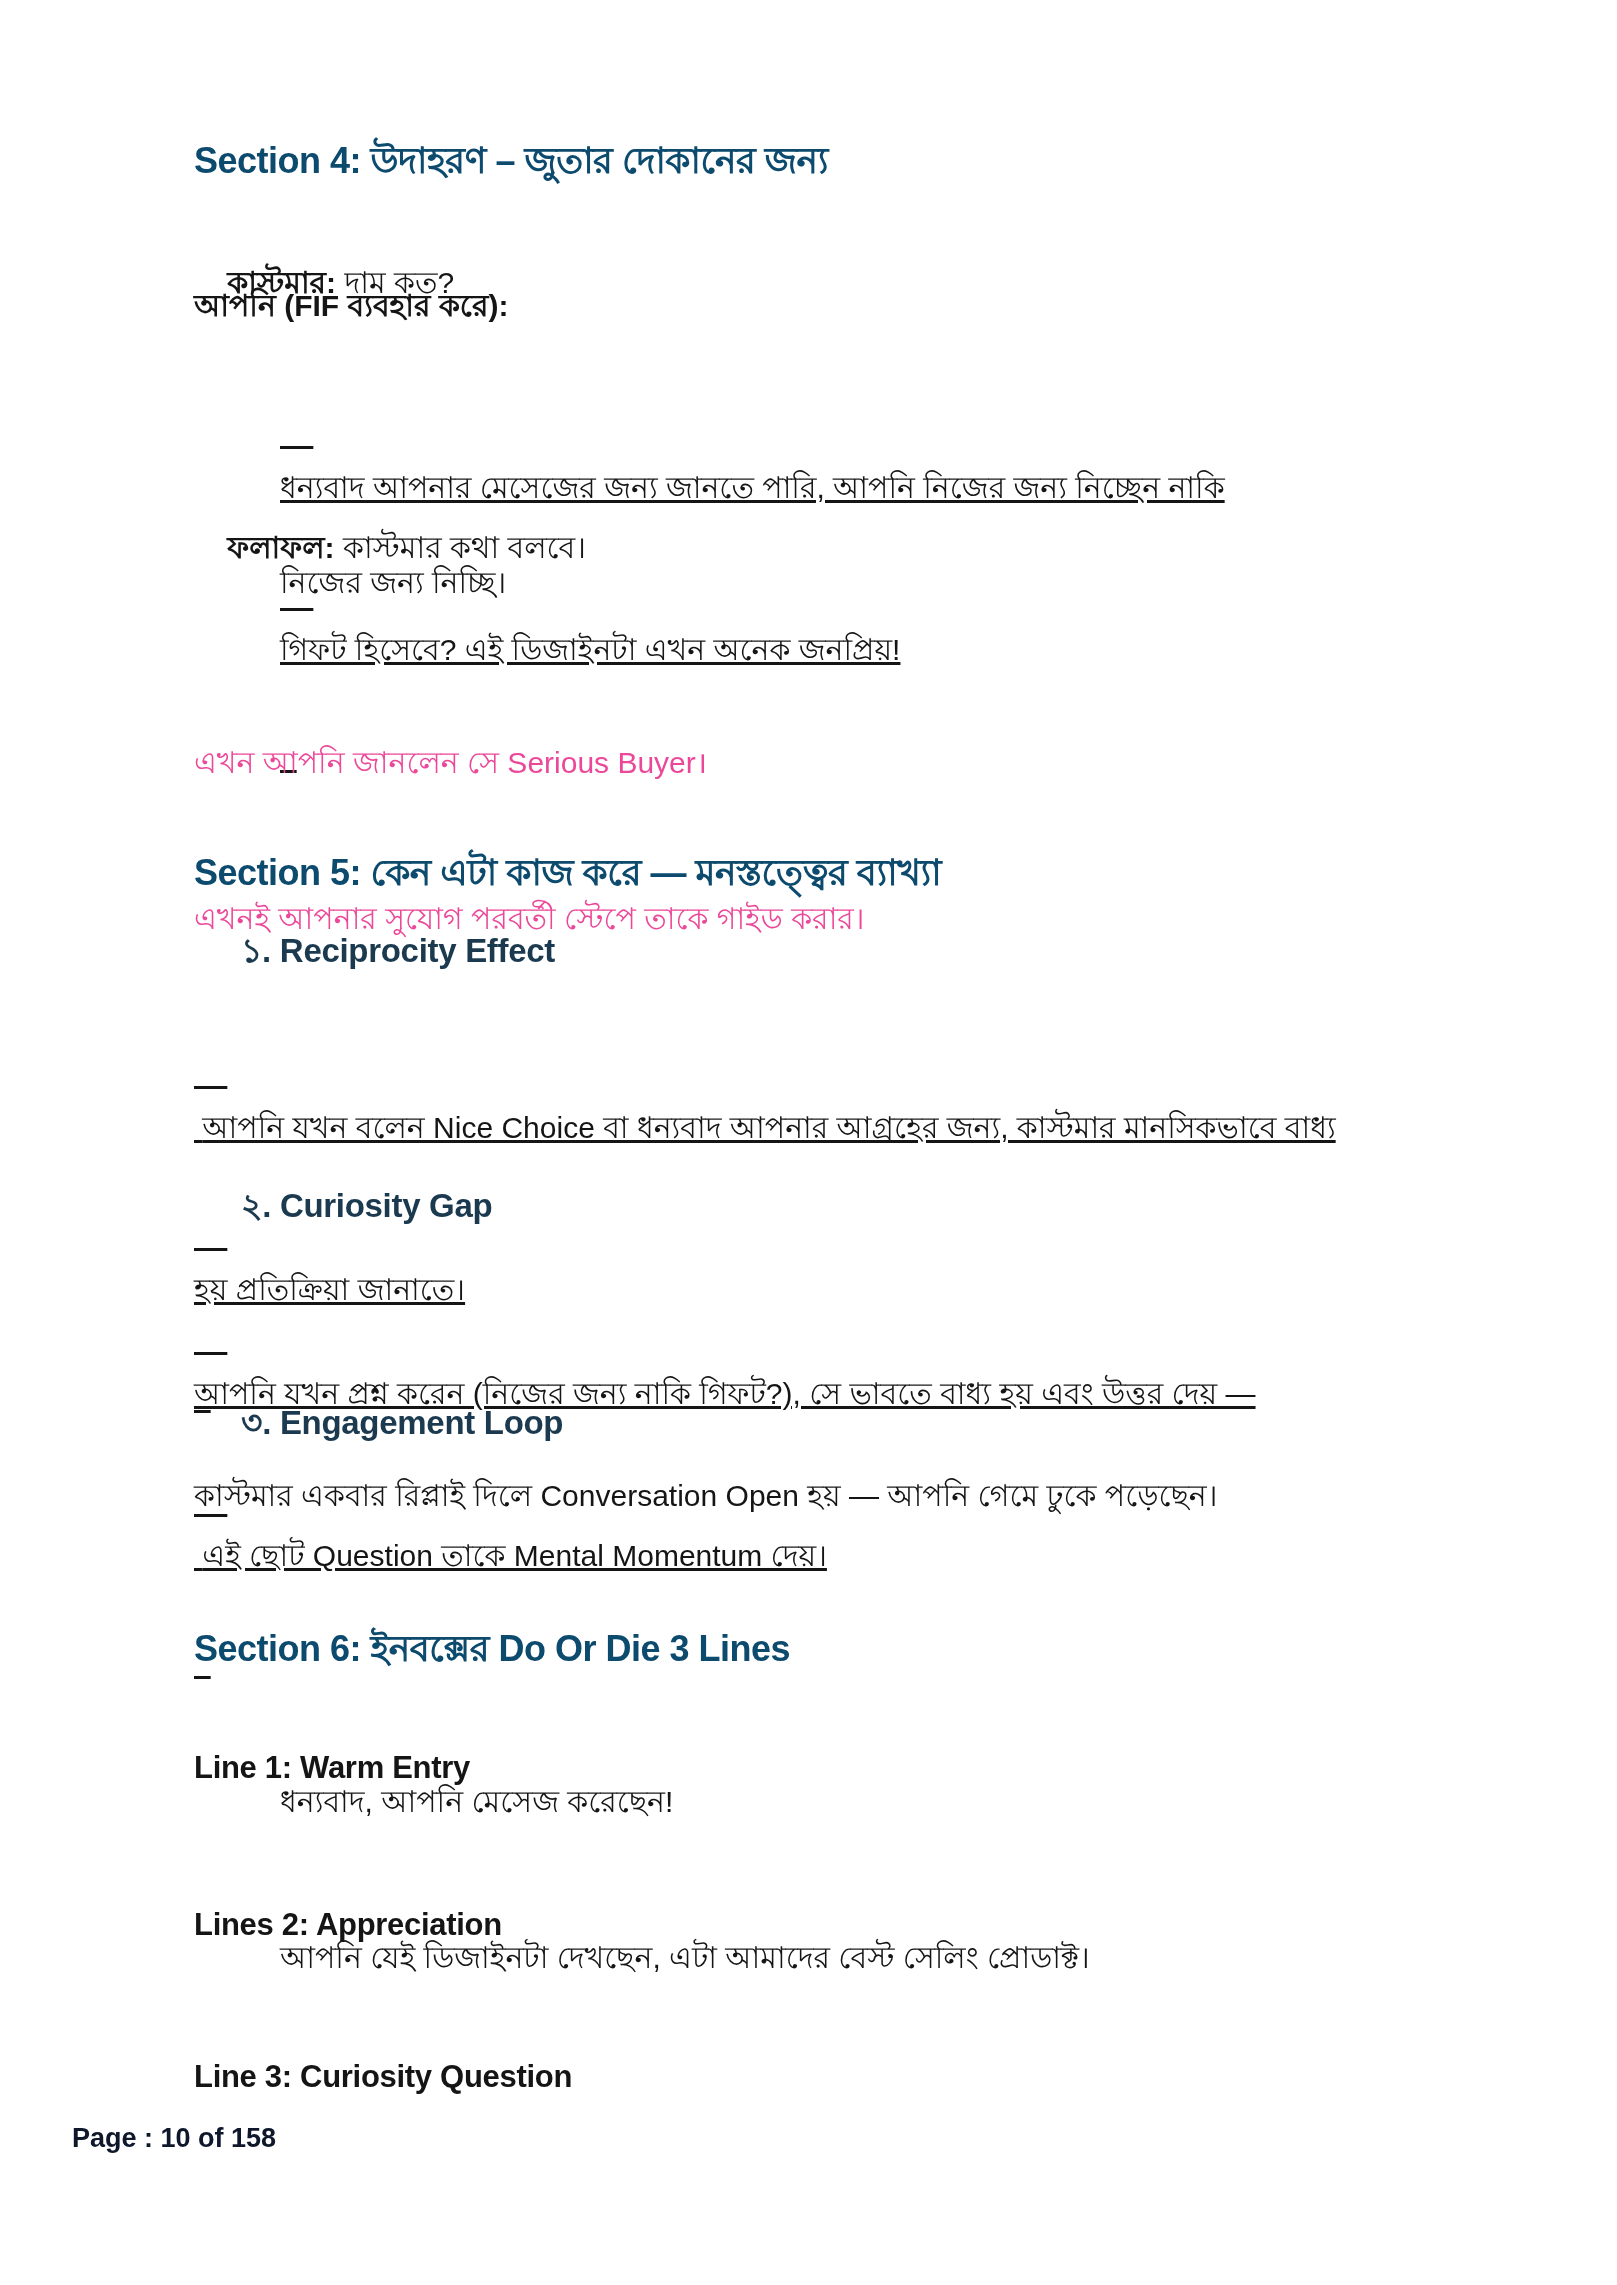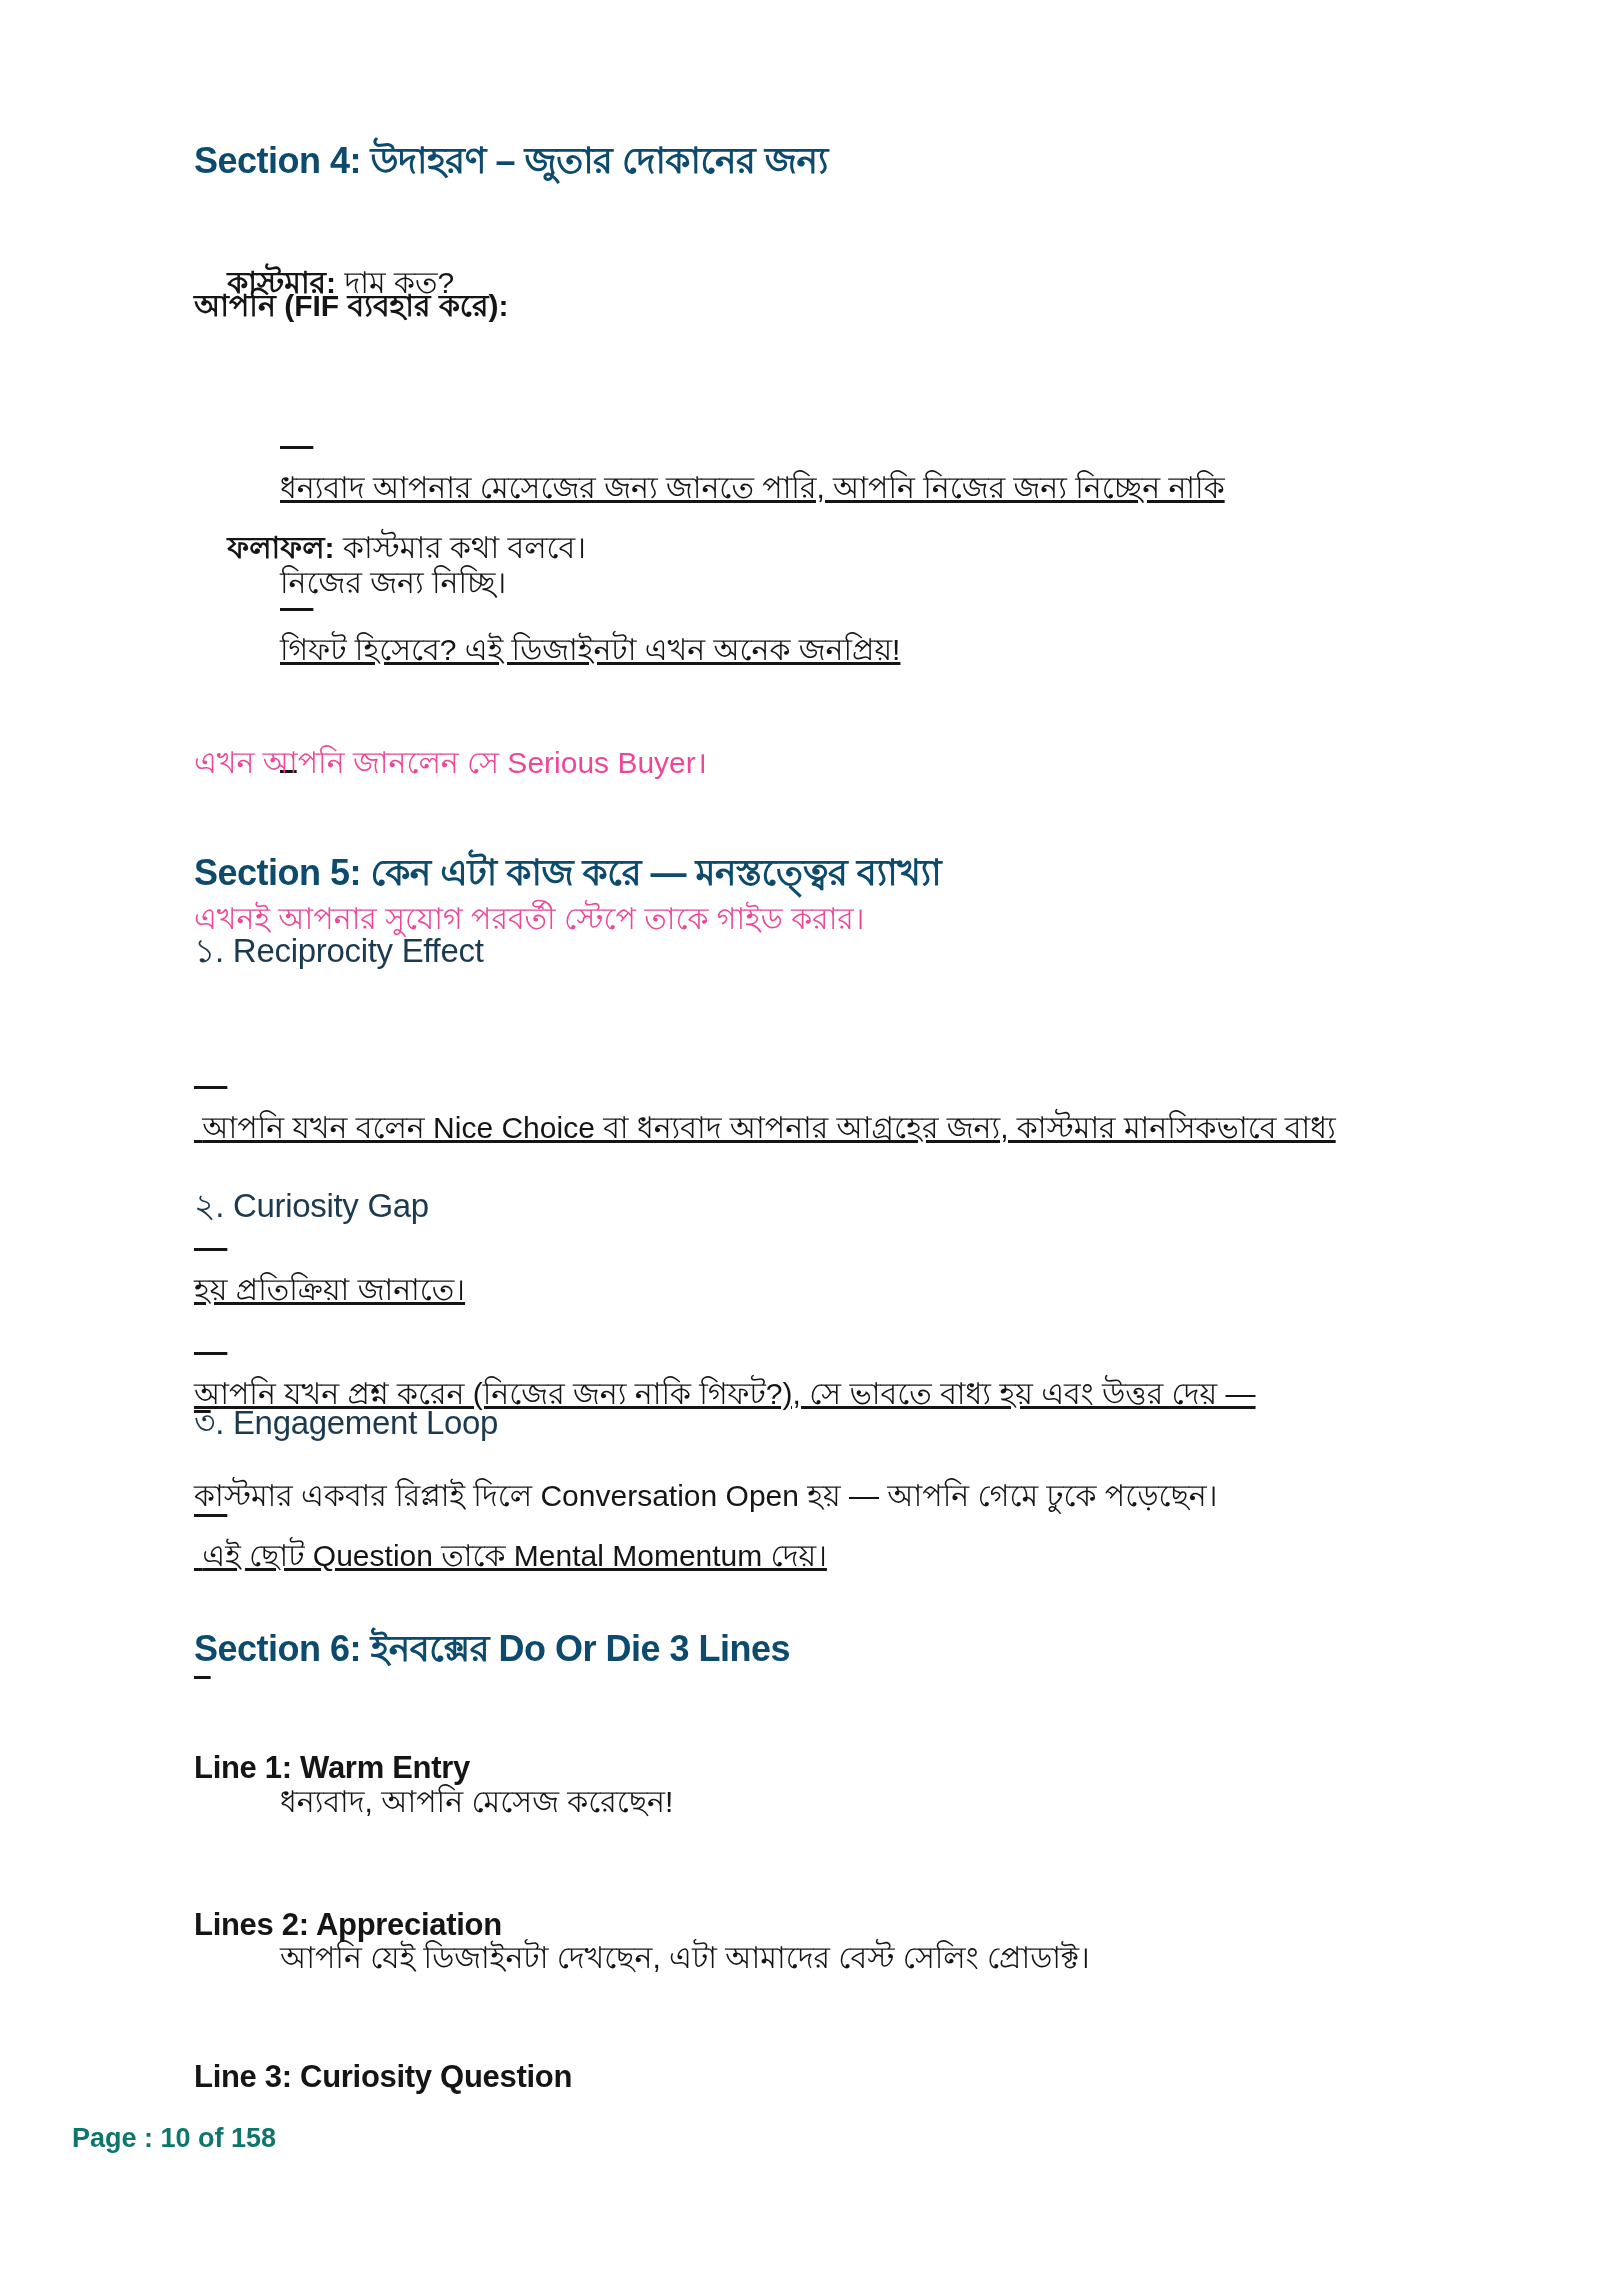--- a/index.html
+++ b/index.html
@@ -9,38 +9,39 @@
     font-family:"Liberation Sans","DejaVu Sans",sans-serif;
     color:#151515;
   }
   .page{position:relative;width:1617px;height:2285px;background:#ffffff;overflow:hidden;}
   .abs{position:absolute;left:194px;white-space:pre-wrap;}
   .section-title{
     font-size:36px;font-weight:700;color:#0c4a6e;line-height:45px;
     letter-spacing:-0.5px;
   }
   .sub-title{
-    font-size:33px;font-weight:400;color:#1b3a4f;line-height:42px;
+    font-size:33px;font-weight:700;color:#1b3a4f;line-height:42px;
     letter-spacing:-0.3px;
+    margin-left:47px;
   }
   .line-title{
     font-size:31px;font-weight:700;color:#151515;line-height:40px;
     letter-spacing:-0.3px;
     margin-top:40px;
   }
   .body-line{font-size:30px;line-height:40px;color:#151515;}
   .para{font-size:30px;line-height:54px;color:#151515;text-decoration:underline;}
   .para-tight{font-size:30px;line-height:52px;color:#ec4899;}
   .para div{white-space:pre-wrap;}
   .para-tight div{white-space:pre-wrap;}
   .quote{left:280px;}
   .b{font-weight:700;}
   .footer{
     position:absolute;left:72px;top:2120px;
-    font-size:27px;font-weight:700;color:#0f766e;line-height:36px;
+    font-size:27px;font-weight:700;color:#0f172a;line-height:36px;
   }
 </style>
 </head>
 <body>
 
 <div class="page">
 
   <div class="abs section-title" style="top:138px">Section 4: উদাহরণ – জুতার দোকানের জন্য</div>
 
   <div class="abs body-line" style="top:223px">

